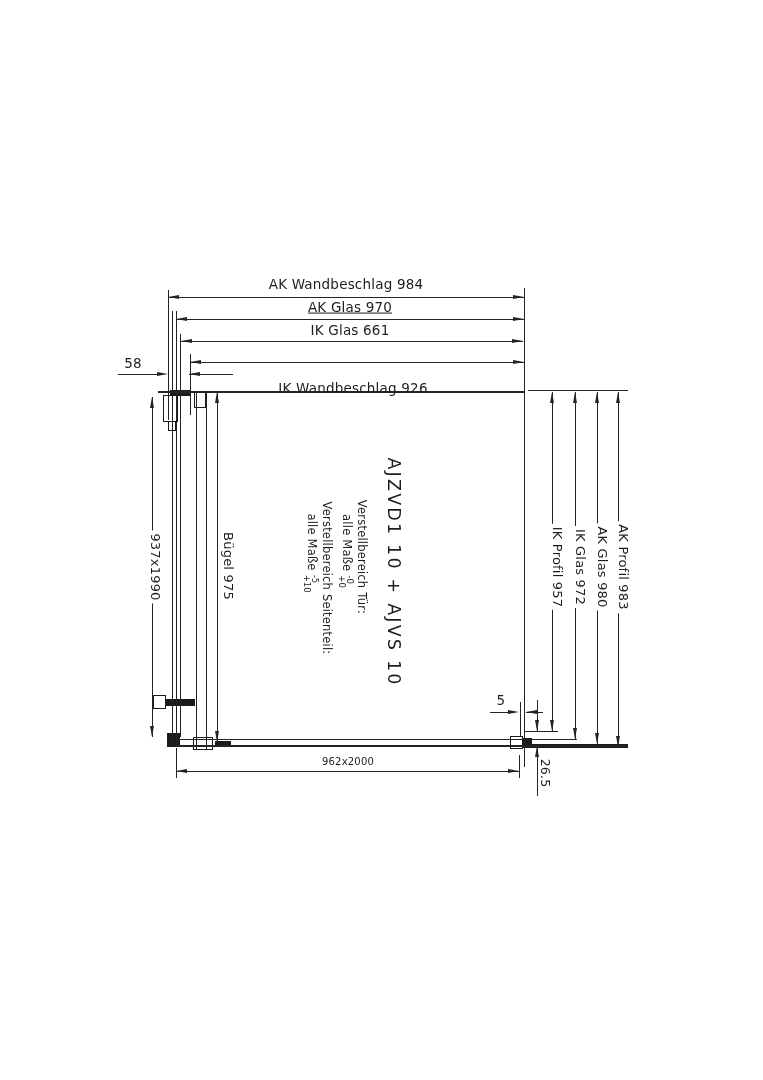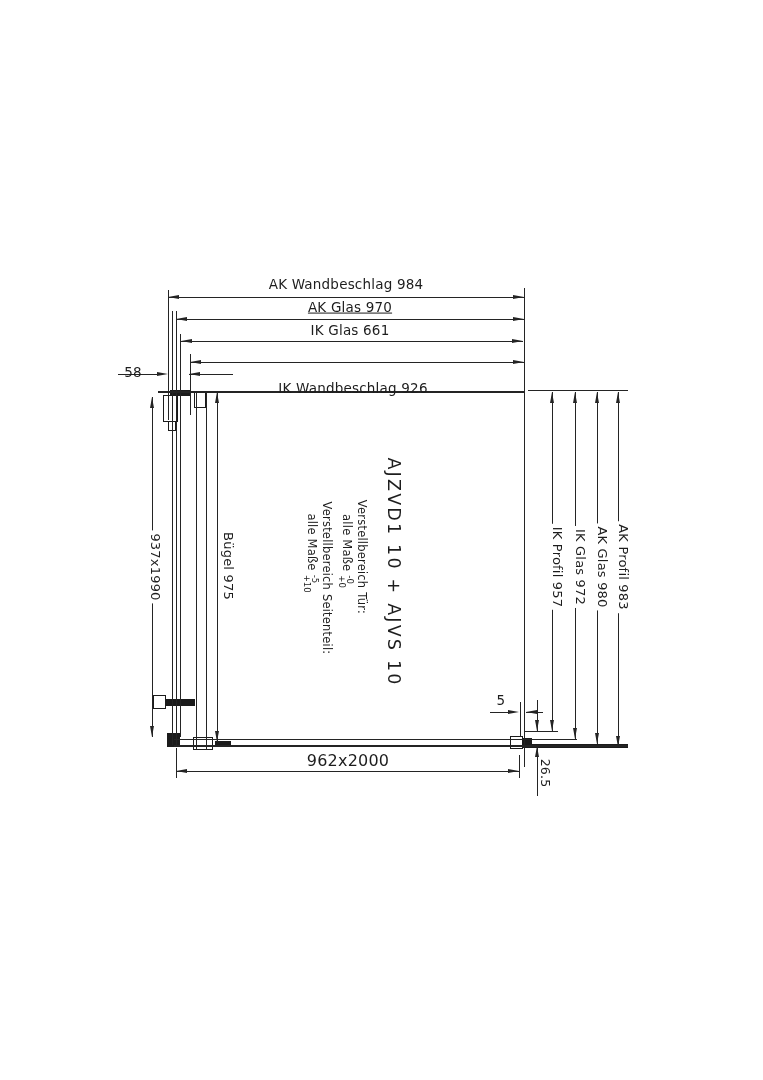--- a/index.html
+++ b/index.html
@@ -9,21 +9,21 @@
   .rc{position:absolute;}
   .rc.f{background:#1b1b1b;}
   .rc.s{border:1px solid #1b1b1b;background:#fff;box-sizing:border-box;}
   .ar{position:absolute;width:0;height:0;}
   .lbl{position:absolute;white-space:nowrap;font-size:13.5px;line-height:1.1;
        transform:translate(-50%,-50%);letter-spacing:0.2px;}
   .v{transform:translate(-50%,-50%) rotate(90deg);}
   .bg{background:#fff;padding:0 3px;}
   .fs125{font-size:12.5px;}
   .fs13{font-size:13px;}
-  .fs14{font-size:16px;}
+  .fs14{font-size:10px;}
   .fs115{font-size:11.5px;}
   .product{font-size:17.5px;letter-spacing:2.2px;}
   .tol{display:inline-flex;flex-direction:column;vertical-align:middle;
        font-size:8.5px;line-height:8px;margin-left:4px;letter-spacing:0;}
 </style>
 </head>
 <body>
 
 <div id="canvas">
     <div class="rc f" style="left: 513px; top: 744px; width: 115px; height: 4px;"></div>
@@ -102,21 +102,21 @@
     <div class="ln" style="left: 190px; top: 362px; width: 334px; height: 1px;"></div>
     <div class="ln" style="left: 181px; top: 341px; width: 342px; height: 1px;"></div>
     <div class="ln" style="left: 176px; top: 319px; width: 348px; height: 1px;"></div>
     <div class="ln" style="left: 168px; top: 297px; width: 356px; height: 1px;"></div>
 
   <div class="lbl" style="left:346px;top:284px;">AK Wandbeschlag 984</div>
   <div class="lbl" style="left:350px;top:307px;text-decoration:underline;">AK Glas 970</div>
   <div class="lbl" style="left:350px;top:330px;">IK Glas 661</div>
   <div class="lbl" style="left:353px;top:351px;margin-top:37px;">IK Wandbeschlag 926</div>
 
-  <div class="lbl" style="left:133px;top:372px;">58</div>
+  <div class="lbl" style="left:133px;top:363px;">58</div>
   <div class="lbl v bg fs13" style="left:155px;top:567px;">937x1990</div>
   <div class="lbl v bg fs13" style="left:228px;top:566px;">Bügel 975</div>
 
   <div class="lbl v bg fs13" style="left:557px;top:567px;">IK Profil 957</div>
   <div class="lbl v bg fs13" style="left:580px;top:567px;">IK Glas 972</div>
   <div class="lbl v bg fs13" style="left:602px;top:567px;">AK Glas 980</div>
   <div class="lbl v bg fs13" style="left:623px;top:567px;">AK Profil 983</div>
 
   <div class="lbl fs14" style="left:348px;top:761px;">962x2000</div>
   <div class="lbl" style="left:501px;top:700px;">5</div>

